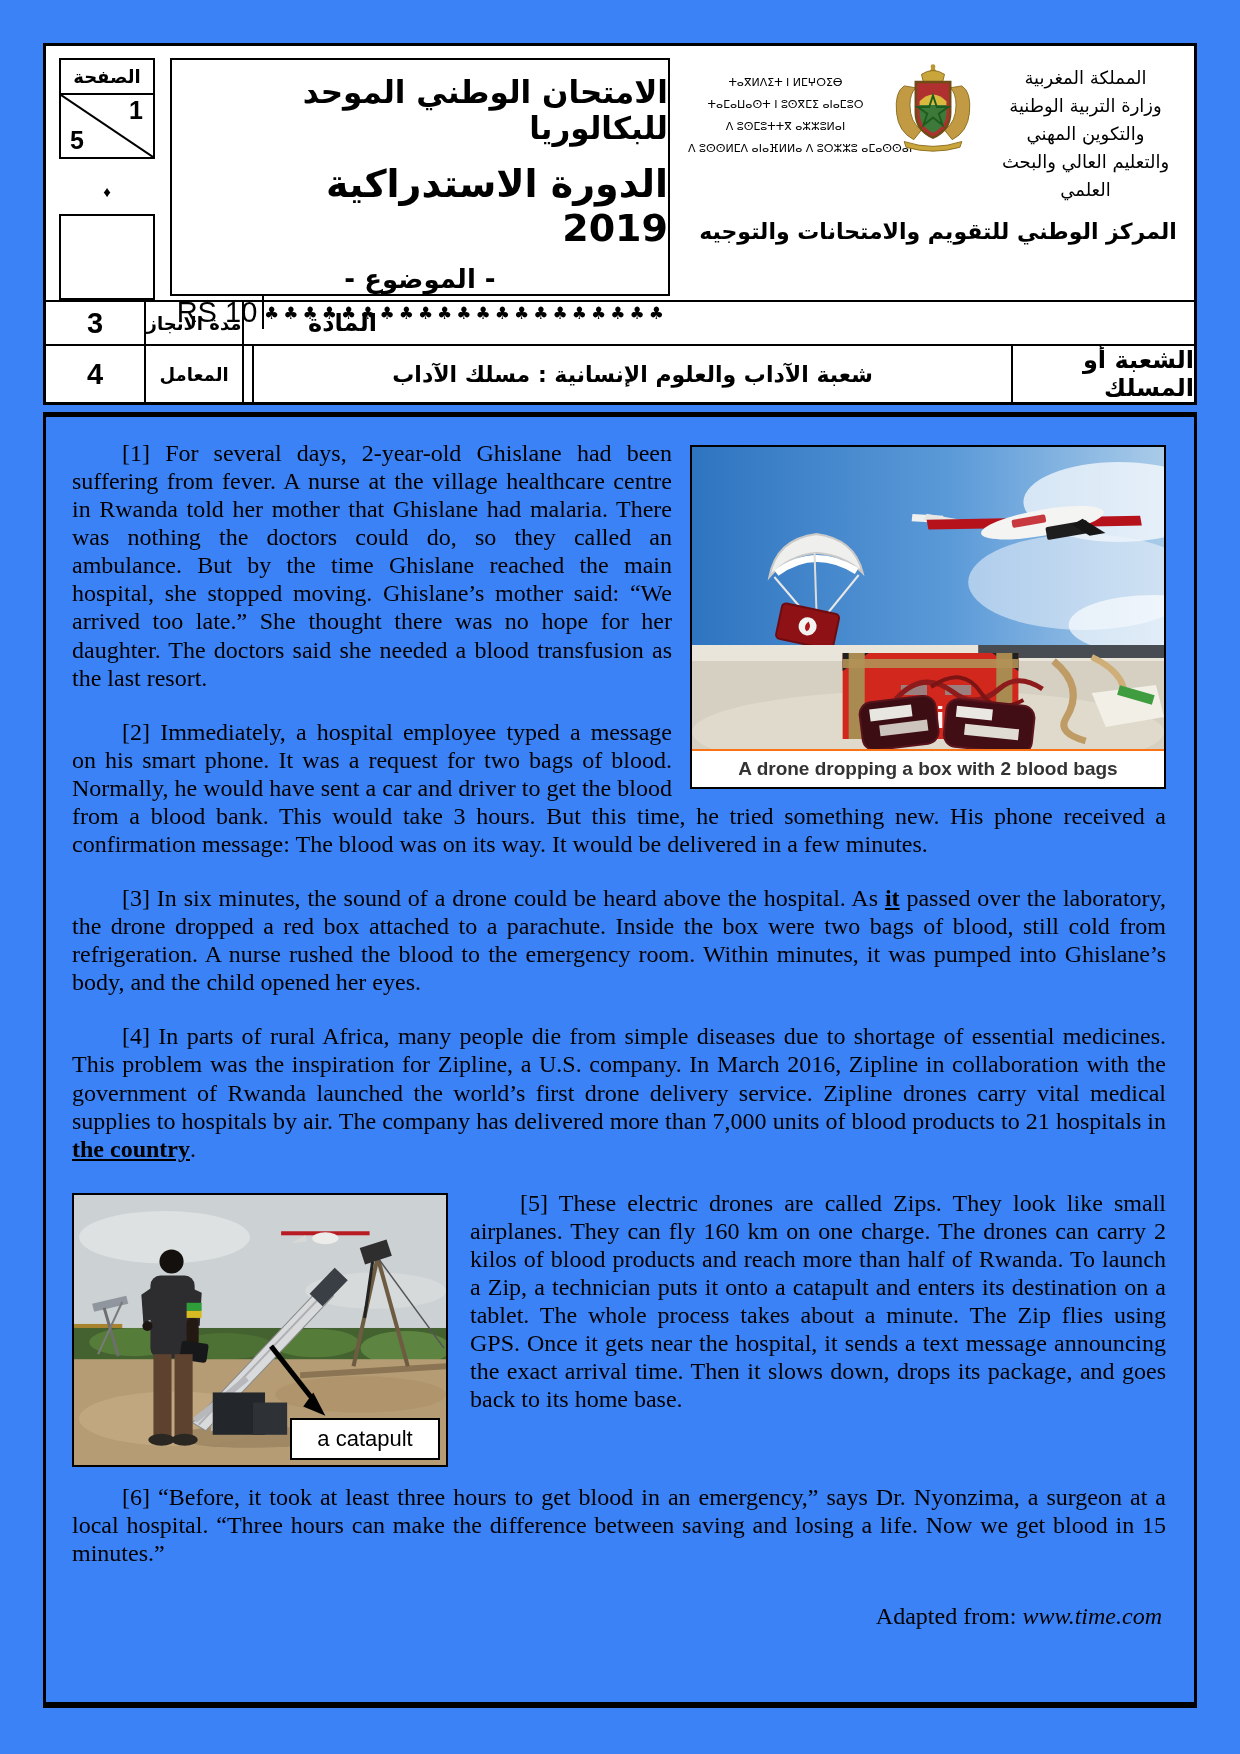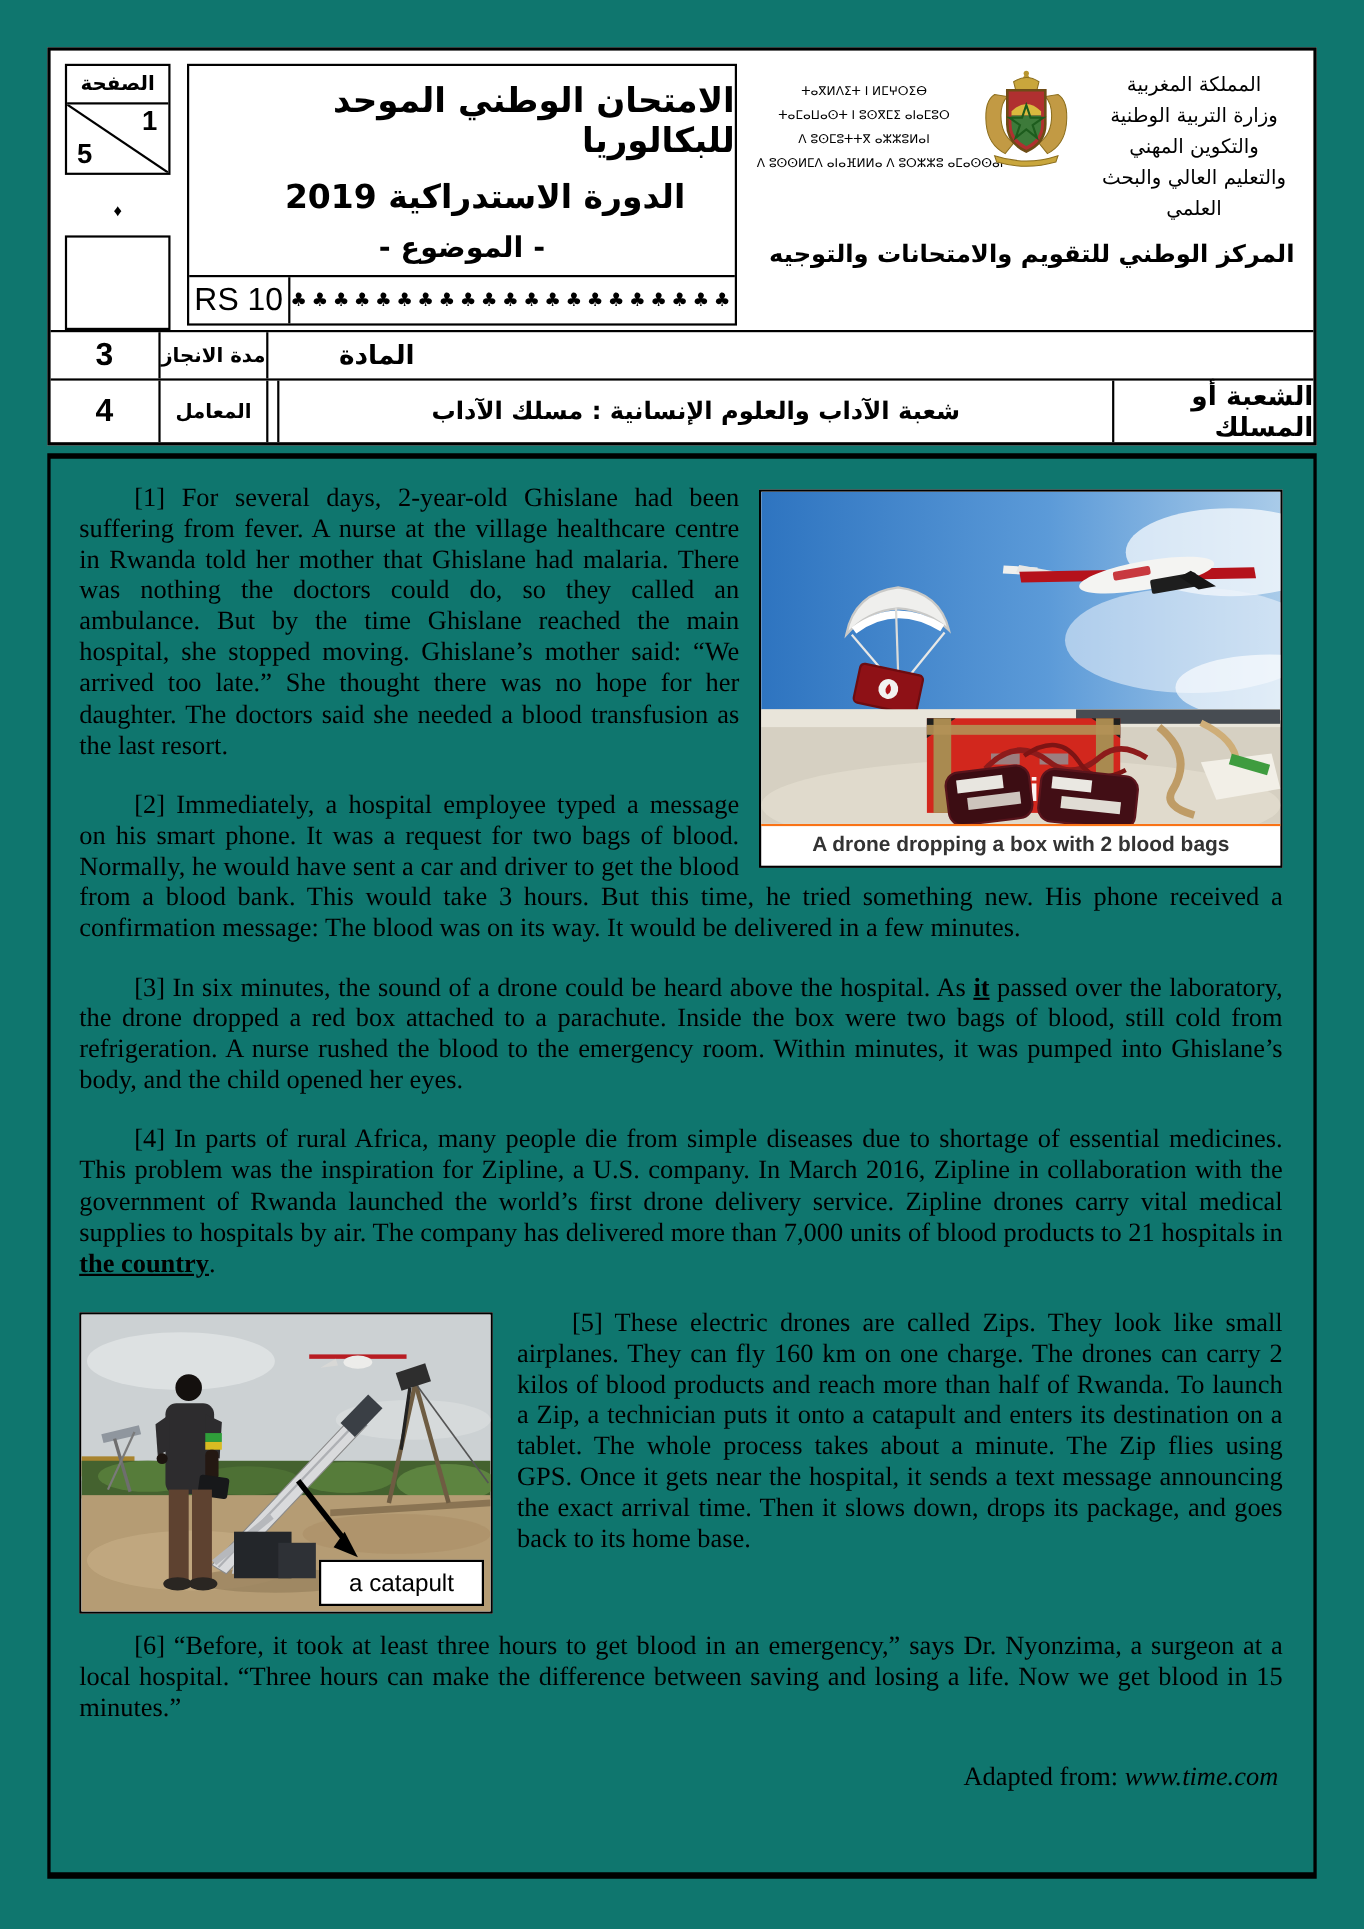--- a/index.html
+++ b/index.html
@@ -1,18 +1,18 @@
 <!DOCTYPE html>
 <html lang="en"><head>
 <meta charset="utf-8">
 <style>
   html,body { margin:0; padding:0; background:#888; }
   .page {
     position:relative; width:1240px; height:1754px; margin:0 auto;
-    background:#0f766e; overflow:hidden;
+    background:#3b82f6; overflow:hidden;
     font-family:"Liberation Serif", serif; color:#000;
   }
   
   .header {
     position:absolute; left:43px; top:43px; width:1154px; height:362px;
     box-sizing:border-box; border:3px solid #000; background:#fff;
   }
   .pagebox {
     position:absolute; left:13px; top:12px; width:96px;
     box-sizing:border-box; border:2px solid #000;
@@ -28,21 +28,21 @@
   .diamond { position:absolute; left:13px; top:138px; width:96px; text-align:center; font-size:15px; }
   .emptybox { position:absolute; left:13px; top:168px; width:96px; height:86px; box-sizing:border-box; border:2px solid #000; }
 
   .titlebox {
     position:absolute; left:124px; top:12px; width:500px; height:238px;
     box-sizing:border-box; border:2px solid #000;
     display:flex; flex-direction:column; align-items:center; direction:rtl;
     font-family:"DejaVu Sans", sans-serif; font-weight:bold;
   }
   .t1 { margin-top:14px; font-size:31px; }
-  .t2 { margin-top:16px; font-size:30px;margin-left:42px; }
+  .t2 { margin-top:16px; font-size:38px;margin-left:42px; }
   .t3 { margin-top:14px; font-size:26px; }
   .codebar { margin-top:auto; direction:ltr; width:100%; box-sizing:border-box; border-top:2px solid #000; height:44px; display:flex; }
   .code-cell {
     width:130px; box-sizing:border-box; border-right:2px solid #000;
     display:flex; align-items:center; justify-content:center;
     font-family:"Liberation Sans", sans-serif; font-weight:normal; font-size:29px;
   }
   .clubs-cell {
     flex:1; display:flex; align-items:center; justify-content:center;
     font-size:17px; letter-spacing:4px; font-weight:normal;

